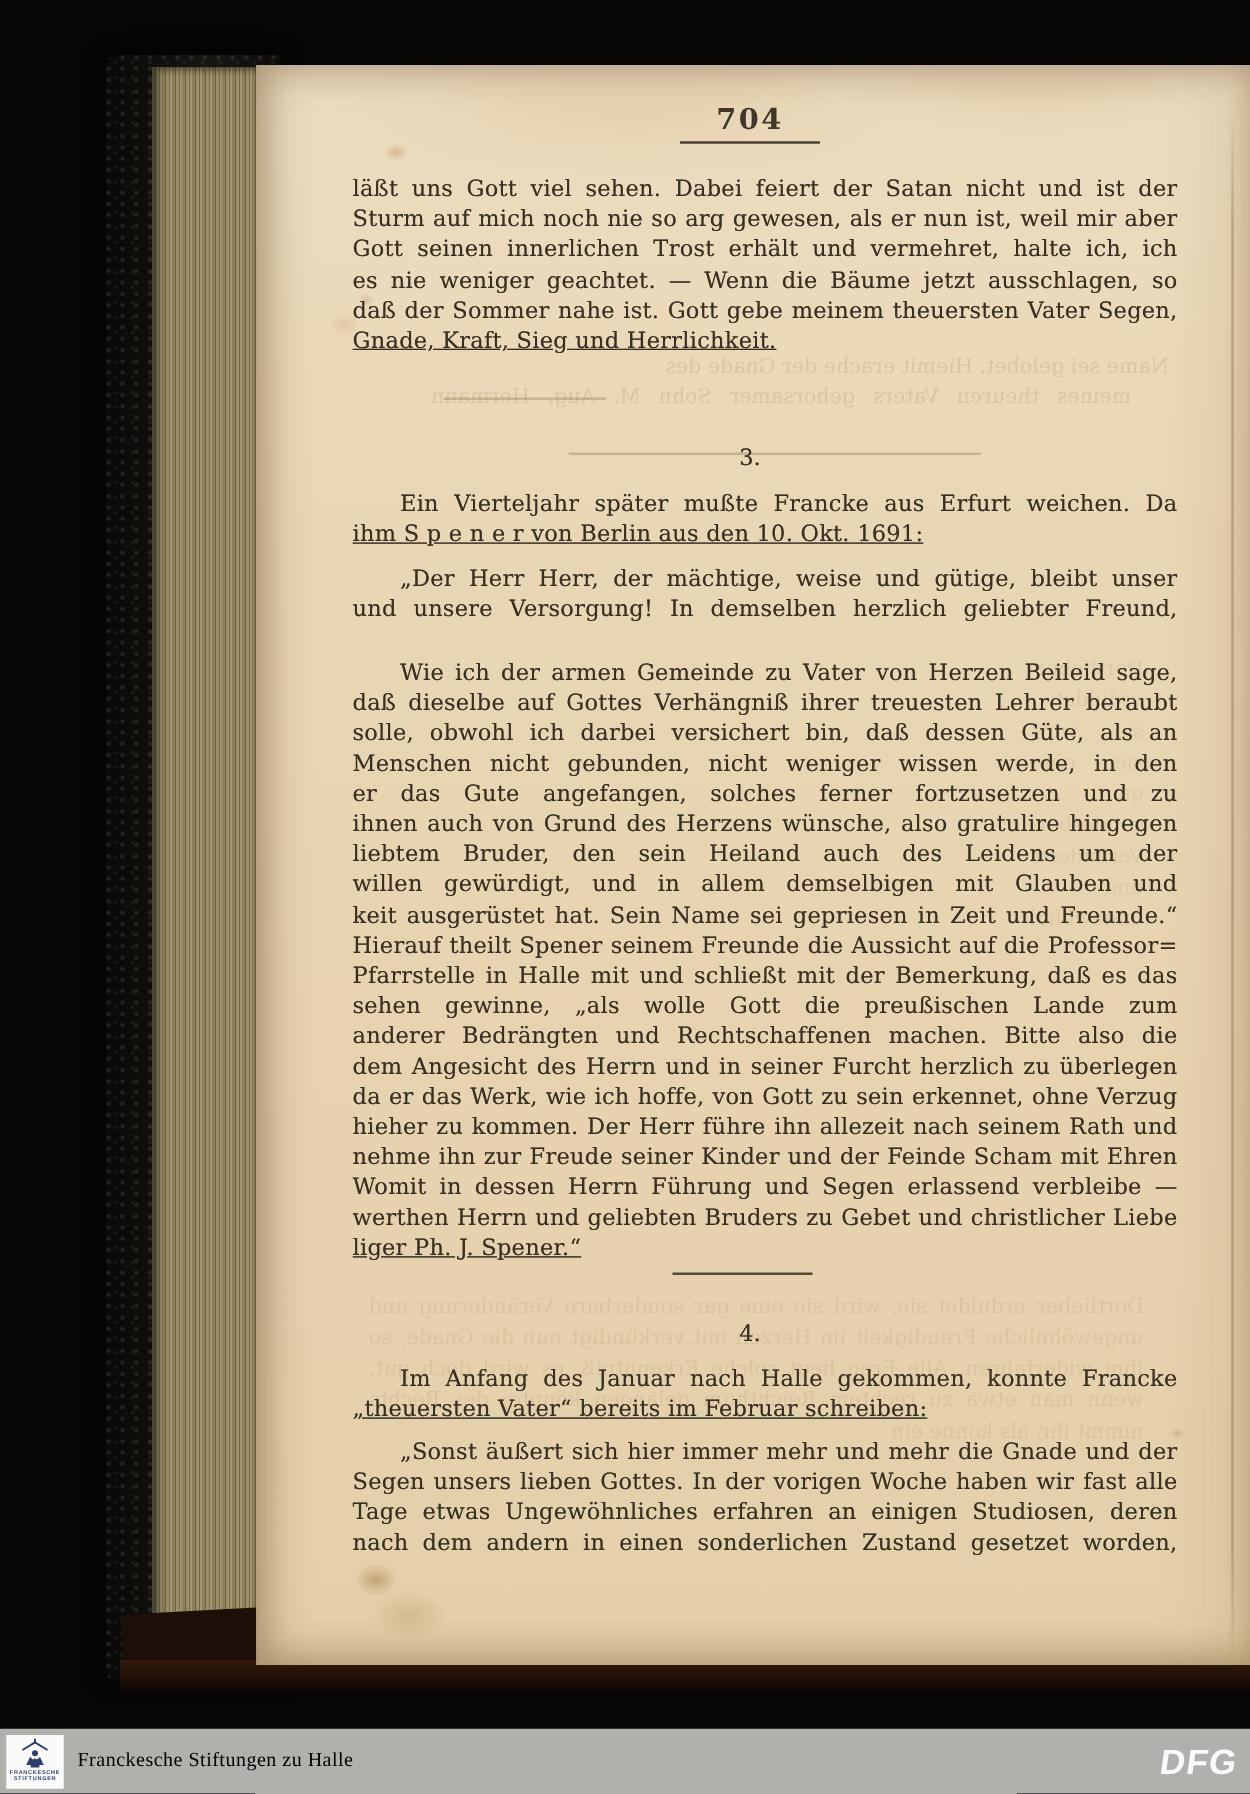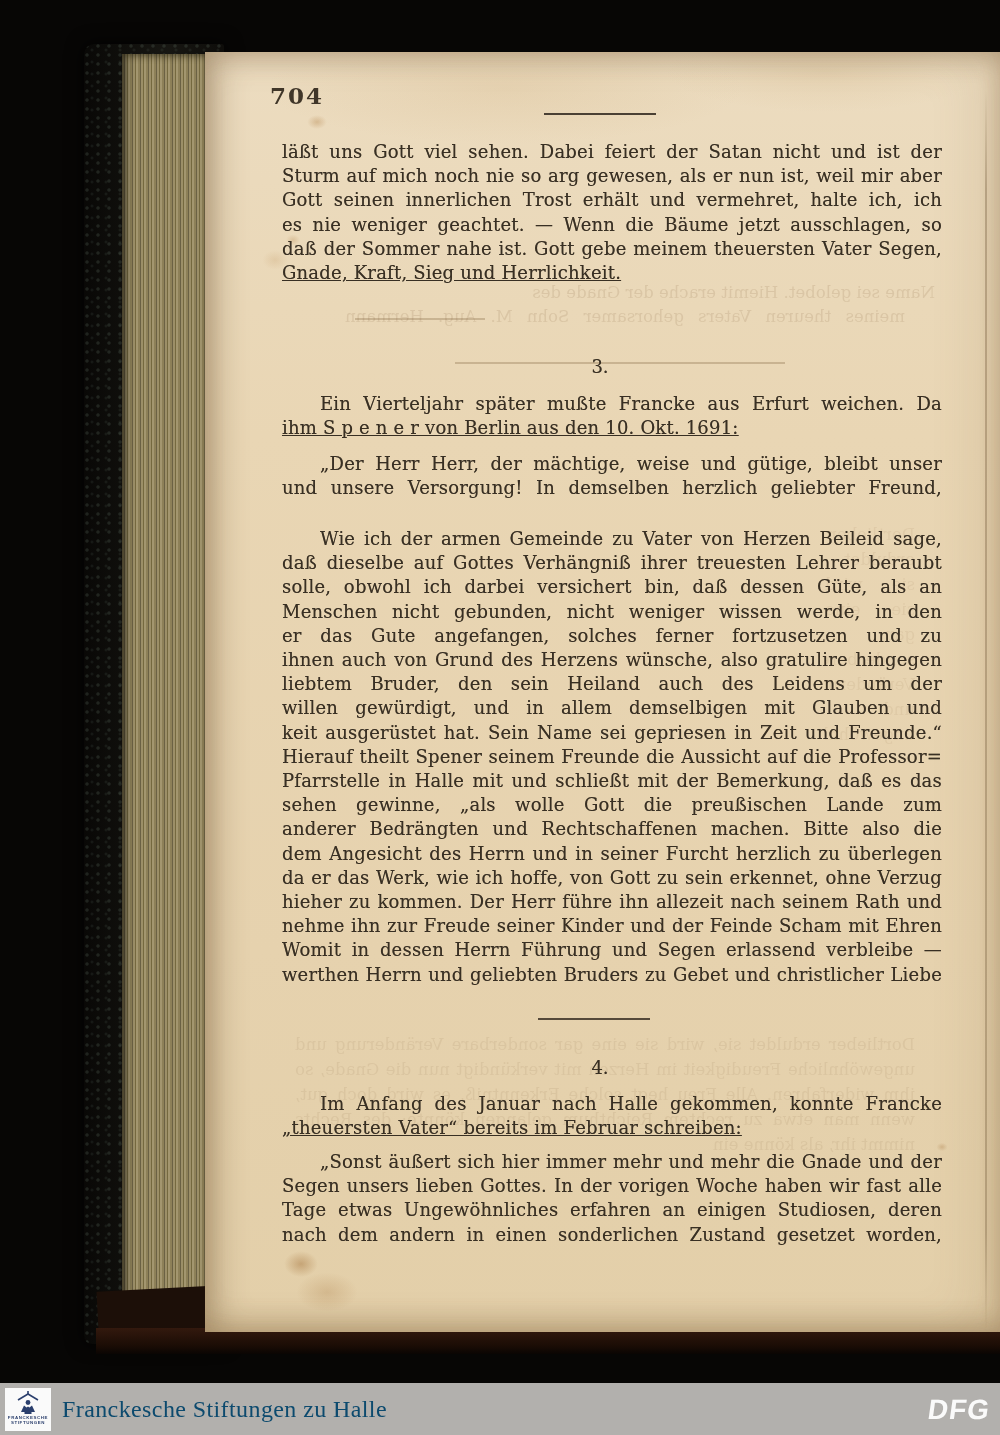--- a/index.html
+++ b/index.html
@@ -63,21 +63,21 @@
   
   .ghost{
     position:absolute;color:#8a6a45;opacity:.16;transform:scaleX(-1);
     filter:blur(.6px);font-size:16.5px;line-height:25px;overflow:hidden;
     text-align:justify;
   }
   .ghost-rule{position:absolute;background:rgba(125,95,60,.30);filter:blur(.4px);}
   
   .col{position:absolute;left:65px;top:0;width:660px;height:1280px;color:#382f23;}
   .pagenum{
-    position:absolute;left:0;top:30px;width:660px;text-align:left;
+    position:absolute;left:0;top:30px;width:660px;text-align:center;
     font-size:23px;font-weight:600;letter-spacing:2px;color:#403629;
   }
   .pagenum-rule{
     position:absolute;left:274px;top:61px;width:112px;height:2px;background:#4a4034;
   }
   .ln{
     position:absolute;left:12px;width:660px;height:24.2px;
     font-size:18px;line-height:24.2px;letter-spacing:.2px;
     text-align:justify;text-align-last:justify;overflow:hidden;
     text-shadow:0 0 .4px rgba(56,47,35,.55);
@@ -103,21 +103,21 @@
     display:flex;flex-direction:column;align-items:center;justify-content:flex-start;
     cursor:pointer;
   }
   .inst-logo svg{display:block;}
   .logo-text{
     font-family:"Liberation Sans", sans-serif;font-size:4.4px;line-height:5.4px;
     color:#2b3f6d;letter-spacing:.6px;font-weight:bold;text-align:center;
   }
   .inst-name{
     position:absolute;left:62px;top:0;height:52px;line-height:52px;
-    color:#0c4a6e;font-size:24px;letter-spacing:.4px;
+    color:#000000;font-size:16px;letter-spacing:.4px;
   }
   .dfg-logo{
     position:absolute;right:10px;top:11px;
     font-family:"Liberation Sans", sans-serif;font-weight:700;font-size:28px;
     color:#fafafa;transform:skewX(-8deg);letter-spacing:1px;cursor:pointer;
   }
 </style>
 </head>
 <body>
 
@@ -169,20 +169,21 @@
       <div class="ln" style="top:692.8px">Hierauf theilt Spener seinem Freunde die Aussicht auf die Professor= und</div>
       <div class="ln" style="top:717px">Pfarrstelle in Halle mit und schließt mit der Bemerkung, daß es das An=</div>
       <div class="ln" style="top:741.2px">sehen gewinne, „als wolle Gott die preußischen Lande zum Zufluchtsort</div>
       <div class="ln" style="top:765.4px">anderer Bedrängten und Rechtschaffenen machen.  Bitte also die Sache vor</div>
       <div class="ln" style="top:789.6px">dem Angesicht des Herrn und in seiner Furcht herzlich zu überlegen und</div>
       <div class="ln" style="top:813.8px">da er das Werk, wie ich hoffe, von Gott zu sein erkennet, ohne Verzug</div>
       <div class="ln" style="top:838px">hieher zu kommen.  Der Herr führe ihn allezeit nach seinem Rath und</div>
       <div class="ln" style="top:862.2px">nehme ihn zur Freude seiner Kinder und der Feinde Scham mit Ehren an.</div>
       <div class="ln" style="top:886.4px">Womit in dessen Herrn Führung und Segen erlassend verbleibe — Meines</div>
       <div class="ln" style="top:910.6px">werthen Herrn und geliebten Bruders zu Gebet und christlicher Liebe wil=</div>
+      <div class="ln end" style="top:934.8px">liger Ph. J. Spener.“</div>
 
       <div class="sdivider" style="top:966px"></div>
       <div class="shead" style="top:1004px">4.</div>
 
       <div class="ln ind" style="top:1040px">Im Anfang des Januar nach Halle gekommen, konnte Francke seinem</div>
       <div class="ln end" style="top:1064.2px">„theuersten Vater“ bereits im Februar schreiben:</div>
 
       <div class="ln ind" style="top:1098px">„Sonst äußert sich hier immer mehr und mehr die Gnade und der</div>
       <div class="ln" style="top:1122.2px">Segen unsers lieben Gottes.  In der vorigen Woche haben wir fast alle</div>
       <div class="ln" style="top:1146.4px">Tage etwas Ungewöhnliches erfahren an einigen Studiosen, deren  einer</div>

